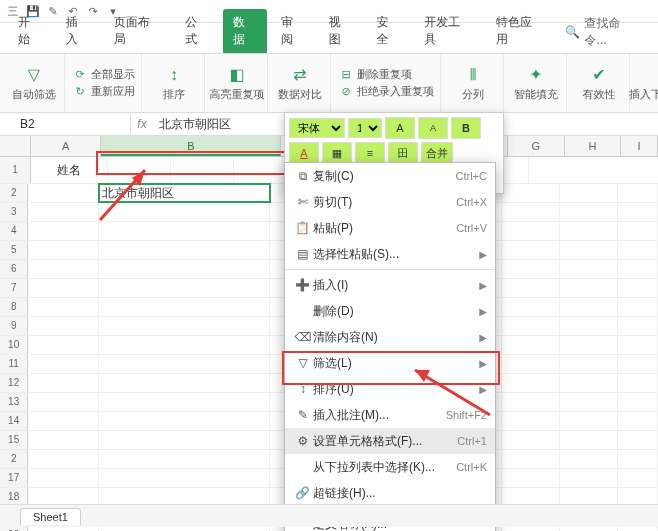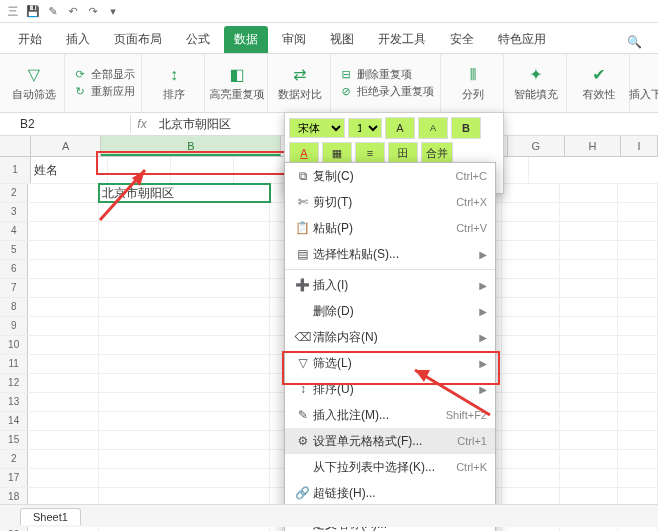--- a/index.html
+++ b/index.html
@@ -27,21 +27,21 @@
 .corner{width:30px;border-right:1px solid #ccc;background:#f5f5f5}
 .colh{border-right:1px solid #ccc;text-align:center;font-size:11px;color:#666;line-height:20px}
 .colh.sel{background:#d4ead4;color:#2e7d32;border-bottom:2px solid #2e9e5b}
 .colA{width:70px}.colB{width:180px}.colC{width:56px}.colD{width:56px}.colE{width:56px}.colF{width:56px}.colG{width:56px}.colH{width:56px}.colI{width:36px}
 .grid{position:relative}
 .row{display:flex;height:18px;border-bottom:1px solid #eee}
 .row.hdr{height:26px}
 .rowh{width:30px;background:#f5f5f5;border-right:1px solid #ccc;text-align:center;font-size:10px;color:#666;line-height:18px}
 .row.hdr .rowh{line-height:26px}
 .cell{border-right:1px solid #eee;padding:1px 3px;overflow:hidden;white-space:nowrap;font-size:12px;line-height:16px}
-.row.hdr .cell{text-align:left;line-height:24px}
+.row.hdr .cell{text-align:center;line-height:24px}
 .selcell{outline:2px solid #2e9e5b;outline-offset:-1px}
 .redbox{position:absolute;border:2px solid #e53935;pointer-events:none}
 .sheet-tabs{position:absolute;bottom:4px;left:0;right:0;height:22px;background:#f5f5f5;border-top:1px solid #ddd;display:flex;align-items:center;padding-left:20px;gap:4px}
 .sheet-tab{padding:2px 12px;background:#fff;border:1px solid #ccc;border-bottom:none;border-radius:3px 3px 0 0;font-size:11px}
 
 
 .mini-toolbar{position:absolute;top:112px;left:284px;width:210px;background:#fff;border:1px solid #ccc;box-shadow:0 3px 10px rgba(0,0,0,.25);padding:4px;display:flex;flex-wrap:wrap;gap:3px;align-items:center}
 .mini-toolbar select,.mini-toolbar .mtbtn{font-size:11px;height:20px;border:1px solid #ddd;background:#bef264;padding:0 4px;display:inline-flex;align-items:center;justify-content:center}
 .mini-toolbar .mtbtn{min-width:20px;cursor:pointer}
 .mini-toolbar .font-sel{width:56px}
@@ -78,25 +78,26 @@
 </div>
 
 <div class="tabs-row">
   <div class="tab">开始</div>
   <div class="tab">插入</div>
   <div class="tab">页面布局</div>
   <div class="tab">公式</div>
   <div class="tab active">数据</div>
   <div class="tab">审阅</div>
   <div class="tab">视图</div>
+  <div class="tab">安全</div>
   <div class="tab">开发工具</div>
-  <div class="tab">安全</div>
   <div class="tab">特色应用</div>
   <div class="search-cmd">
     <span>🔍</span>
+    <span>查找命令...</span>
   </div>
 </div>
 
 <div class="ribbon">
   <div class="rgroup big">
     <div class="ico">▽</div>
     <div class="lbl">自动筛选</div>
   </div>
   <div class="rgroup stack">
     <div class="mini">

